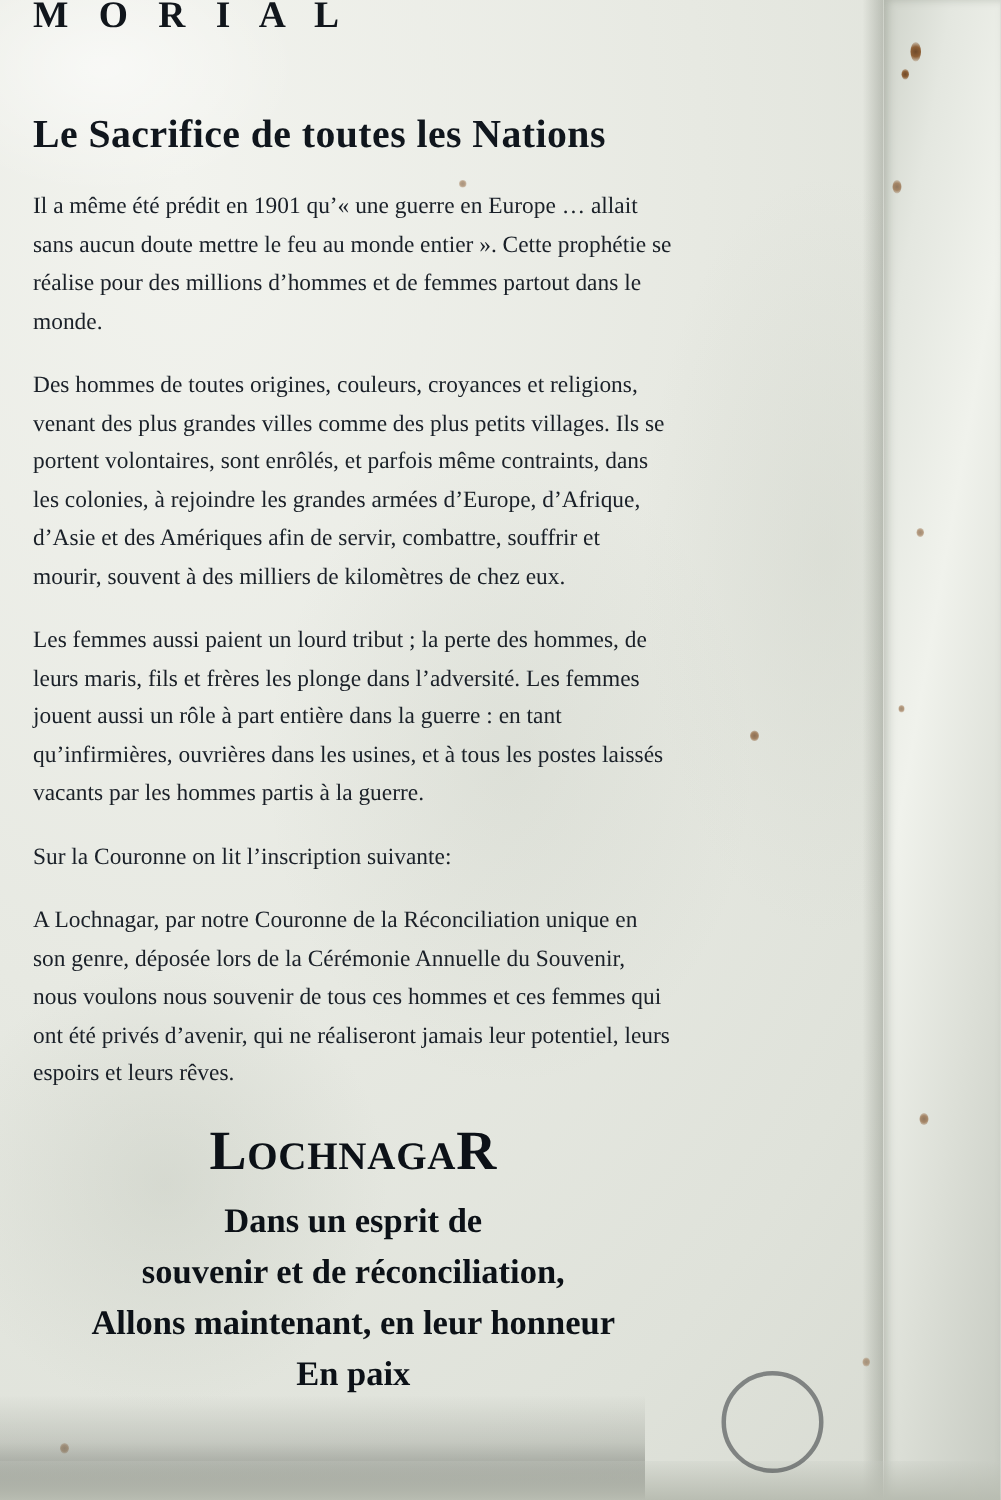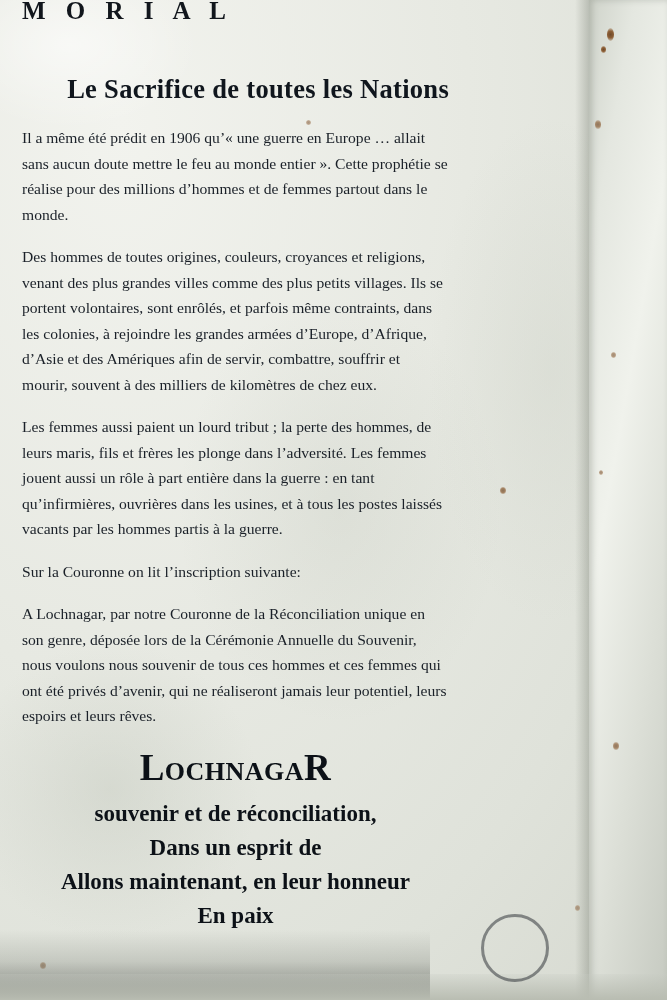--- a/index.html
+++ b/index.html
@@ -94,21 +94,21 @@
     font-size: 25px;
     font-weight: 700;
     letter-spacing: 7px;
     color: #11161c;
     margin: -4px 0 0 0;
     padding-top: 0px;
     line-height: 30px;
   }
 
   #heading {
-    text-align: right;
+    text-align: left;
     font-size: 26.5px;
     font-weight: 700;
     color: #10161d;
     margin: 48px 0 20px 0;
     letter-spacing: 0.3px;
   }
 
   .para {
     font-size: 15.6px;
     line-height: 25.5px;
@@ -190,30 +190,30 @@
   <div class="rust" style="left:500px; top:487px; width:6px; height:7px; opacity:.75;"></div>
   <div class="rust" style="left:575px; top:905px; width:5px; height:6px; opacity:.5;"></div>
   <div class="rust" style="left:40px; top:962px; width:6px; height:7px; opacity:.5;"></div>
 
   <div id="content">
 
     <div id="top-title">M O R I A L</div>
 
     <h1 id="heading">Le Sacrifice de toutes les Nations</h1>
 
-    <p class="para">Il a même été prédit en 1906 qu’« une guerre en Europe … allait sans aucun doute mettre le feu au monde entier ». Cette prophétie se réalise pour des millions d’hommes et de femmes partout dans le monde.</p>
+    <p class="para">Il a même été prédit en 1901 qu’« une guerre en Europe … allait sans aucun doute mettre le feu au monde entier ». Cette prophétie se réalise pour des millions d’hommes et de femmes partout dans le monde.</p>
     <p class="para">Des hommes de toutes origines, couleurs, croyances et religions, venant des plus grandes villes comme des plus petits villages. Ils se portent volontaires, sont enrôlés, et parfois même contraints, dans les colonies, à rejoindre les grandes armées d’Europe, d’Afrique, d’Asie et des Amériques afin de servir, combattre, souffrir et mourir, souvent à des milliers de kilomètres de chez eux.</p>
     <p class="para">Les femmes aussi paient un lourd tribut ; la perte des hommes, de leurs maris, fils et frères les plonge dans l’adversité. Les femmes jouent aussi un rôle à part entière dans la guerre : en tant qu’infirmières, ouvrières dans les usines, et à tous les postes laissés vacants par les hommes partis à la guerre.</p>
     <p class="para">Sur la Couronne on lit l’inscription suivante:</p>
     <p class="para">A Lochnagar, par notre Couronne de la Réconciliation unique en son genre, déposée lors de la Cérémonie Annuelle du Souvenir, nous voulons nous souvenir de tous ces hommes et ces femmes qui ont été privés d’avenir, qui ne réaliseront jamais leur potentiel, leurs espoirs et leurs rêves.</p>
 
     <div id="inscription">
       <div id="insc-title">LochnagaR</div>
+      <div class="insc-line">Dans un esprit de</div>
       <div class="insc-line">souvenir et de réconciliation,</div>
-      <div class="insc-line">Dans un esprit de</div>
       <div class="insc-line">Allons maintenant, en leur honneur</div>
       <div class="insc-line">En paix</div>
     </div>
 
   </div>
 
   <div id="bottom-shadow"></div>
   <div id="bottom-strip"></div>
 
   <div id="watermark-ring"></div>

